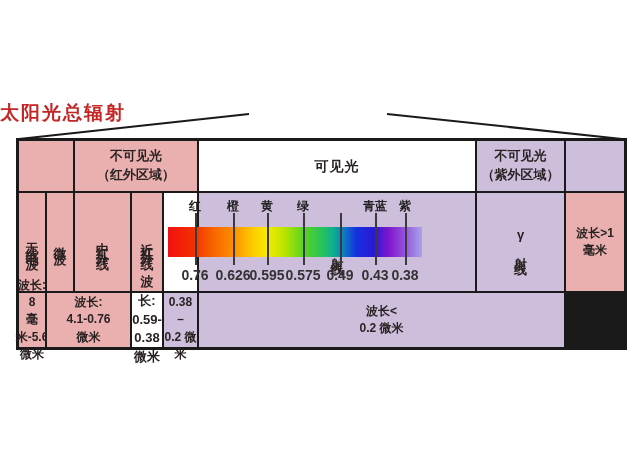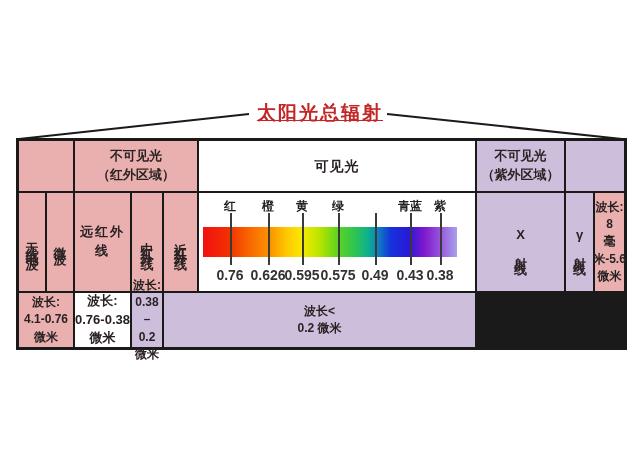--- a/index.html
+++ b/index.html
@@ -4,22 +4,22 @@
 <style>
   :root{
     --pink:#eab0b0; --purple:#cdbedc; --line:#1a1a1a; --title-red:#c42525; --text:#2a2222;
   }
   html,body{margin:0;padding:0;background:#ffffff;}
   .stage{
     position:relative; width:640px; height:460px; background:#ffffff; overflow:hidden;
     font-family:"Liberation Sans","DejaVu Sans",sans-serif; color:var(--text);
   }
   .title{
-    position:absolute; top:100px; left:0; width:100%; text-align:center;
-    font-size:19px; font-weight:bold; letter-spacing:2px; color:var(--title-red);text-decoration:underline;
+    position:absolute; top:100px; left:0; width:100%; 
+    font-size:19px; font-weight:bold; letter-spacing:2px; color:var(--title-red);
   }
   .roof{position:absolute; left:0; top:0; pointer-events:none;}
   .grid{
     position:absolute; left:16px; top:138px;
     display:grid;
     grid-template-columns:26px 26px 55px 30px 33px 276px 87px 27px 29px;
     grid-template-rows:50px 98px 54px;
     gap:2px; background:var(--line); border:3px solid var(--line);
   }
   .cell{
@@ -70,38 +70,38 @@
     <div class="cell pink span2"></div>
     <div class="cell pink span3 hdr">不可见光
 （红外区域）</div>
     <div class="cell white hdr-big">可见光</div>
     <div class="cell purple hdr">不可见光
 （紫外区域）</div>
     <div class="cell purple span2"></div>
 
     <div class="cell pink vert">无线电波</div>
     <div class="cell pink vert">微波</div>
-    <div class="cell pink wrapcell">远红外
-线</div>
     <div class="cell pink vert">中红外线</div>
     <div class="cell pink vert">近红外线</div>
 
     <div class="cell white spectrum-cell">
       <div class="bar" style="left: 4px; top: 34px; width: 254px; height: 30px; background: linear-gradient(90deg, rgb(242, 17, 17) 0%, rgb(242, 48, 0) 10%, rgb(248, 102, 0) 18%, rgb(251, 145, 0) 26%, rgb(255, 200, 0) 33%, rgb(248, 234, 0) 39%, rgb(184, 228, 0) 46%, rgb(94, 212, 30) 53%, rgb(44, 196, 85) 60%, rgb(12, 176, 142) 65%, rgb(15, 126, 192) 69%, rgb(20, 50, 220) 74%, rgb(42, 24, 216) 81%, rgb(126, 24, 204) 87%, rgb(150, 80, 220) 93%, rgb(168, 162, 234) 100%);"></div>
     <div class="tick" style="left: 31px; top: 20px; height: 52px;"></div><div class="clabel" style="left: 31px; top: 5px;">红</div><div class="tval" style="left: 31px; top: 72px;">0.76</div><div class="tick" style="left: 69px; top: 20px; height: 52px;"></div><div class="clabel" style="left: 69px; top: 5px;">橙</div><div class="tval" style="left: 69px; top: 72px;">0.626</div><div class="tick" style="left: 103px; top: 20px; height: 52px;"></div><div class="clabel" style="left: 103px; top: 5px;">黄</div><div class="tval" style="left: 103px; top: 72px;">0.595</div><div class="tick" style="left: 139px; top: 20px; height: 52px;"></div><div class="clabel" style="left: 139px; top: 5px;">绿</div><div class="tval" style="left: 139px; top: 72px;">0.575</div><div class="tick" style="left: 176px; top: 20px; height: 52px;"></div><div class="tval" style="left: 176px; top: 72px;">0.49</div><div class="tick" style="left: 211px; top: 20px; height: 52px;"></div><div class="clabel" style="left: 211px; top: 5px;">青蓝</div><div class="tval" style="left: 211px; top: 72px;">0.43</div><div class="tick" style="left: 241px; top: 20px; height: 52px;"></div><div class="clabel" style="left: 241px; top: 5px;">紫</div><div class="tval" style="left: 241px; top: 72px;">0.38</div></div>
 
     <div class="cell purple vert">X射线</div>
     <div class="cell purple vert">γ射线</div>
 
+    <div class="cell pink span2 wl">波长&gt;1
+毫米</div>
     <div class="cell pink wl">波长: 8
 毫米-5.6
 微米</div>
     <div class="cell pink span2 wl">波长:
 4.1-0.76
 微米</div>
-    <div class="cell white wl-big">波长: 0.76-0.38 微米</div>
+    <div class="cell white wl-big">波长: 0.59-0.38 微米</div>
     <div class="cell purple wl">波长: 0.38－
 0.2 微米</div>
     <div class="cell purple span2 wl">波长&lt;
 0.2 微米</div>
 
   </div>
 </div>
 
 </body></html>

